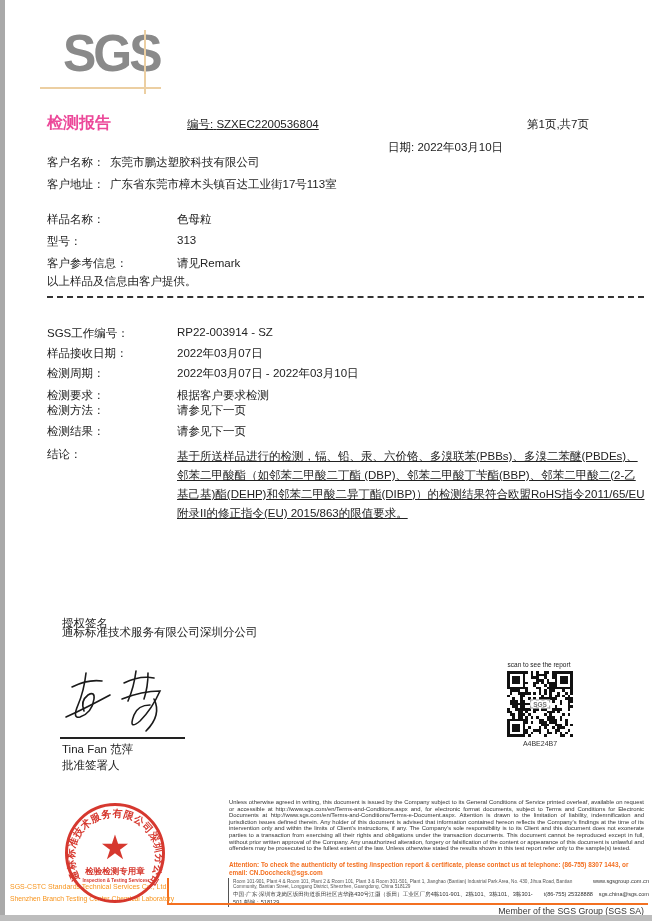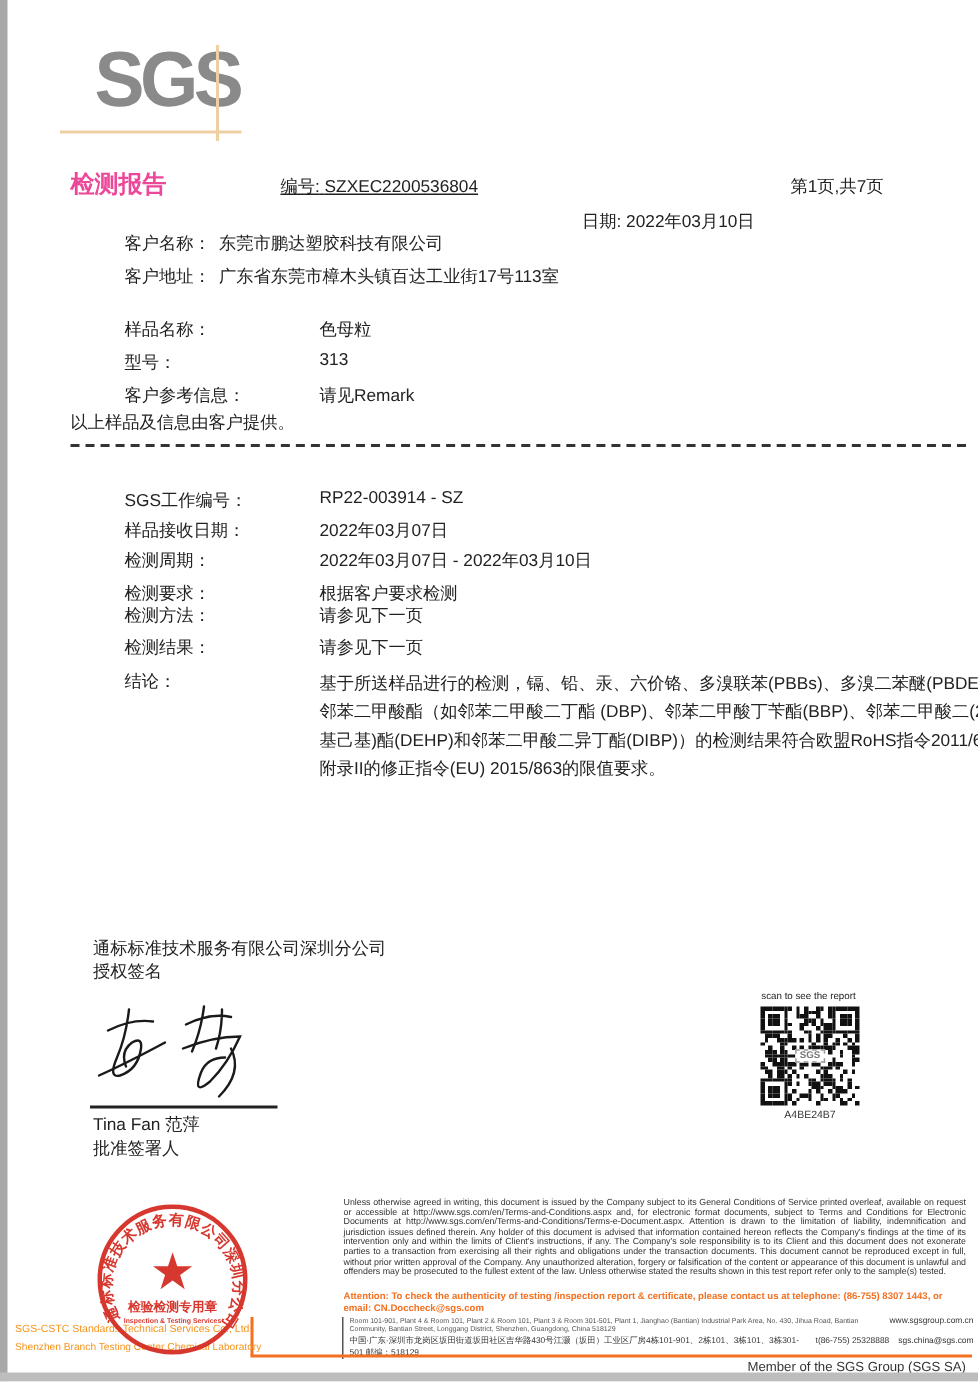--- a/index.html
+++ b/index.html
@@ -14,30 +14,30 @@
   .logo-hline{position:absolute;left:40px;top:87px;width:121px;height:2px;background:#eccfa2;}
   .logo-vline{position:absolute;left:144px;top:30px;width:2px;height:64px;background:#eccfa2;}
 
   
   .title{position:absolute;left:47px;top:113px;font-size:16px;font-weight:bold;color:#ec4899;}
   .hdr{position:absolute;top:117px;font-size:11.5px;white-space:nowrap;}
   .h-no{left:187px;text-decoration:underline;} .h-date{left:388px;margin-top:23px;} .h-page{left:527px;}
 
   
   .frow{position:absolute;left:47px;font-size:11.5px;display:flex;white-space:nowrap;}
-  .frow .lab{flex:0 0 63px;margin-left:36px;}
+  .frow .lab{flex:0 0 63px;}
   .frow.w .lab{flex:0 0 130px;}
   .frow.conc{white-space:normal;}
-  .frow.conc .val{width:468px;line-height:19px;}
+  .frow.conc .val{width:468px;line-height:19px;text-decoration:underline;}
   .note{position:absolute;left:47px;font-size:11.5px;}
   .dashes{position:absolute;left:47px;top:296px;width:597px;border-top:2px dashed #333;}
 
   
   .sig-company{position:absolute;left:62px;top:625px;font-size:11.5px;}
-  .sig-auth{position:absolute;left:62px;top:640px;font-size:11.5px;}
+  .sig-auth{position:absolute;left:62px;top:616px;font-size:11.5px;}
   .sig-script{position:absolute;left:58px;top:665px;}
   .sig-line{position:absolute;left:60px;top:737px;width:125px;height:2px;background:#222;}
   .sig-name{position:absolute;left:62px;top:742px;font-size:11.5px;}
   .sig-title{position:absolute;left:62px;top:758px;font-size:11.5px;}
 
   
   .qr-caption{position:absolute;left:503px;top:661px;width:72px;font-size:6.5px;text-align:center;
               white-space:nowrap;color:#222;}
   .qr-box{position:absolute;left:507px;top:671px;width:66px;height:66px;background:#fff;}
   .qr-grid{position:absolute;inset:0;display:grid;grid-template-columns:repeat(25,1fr);

